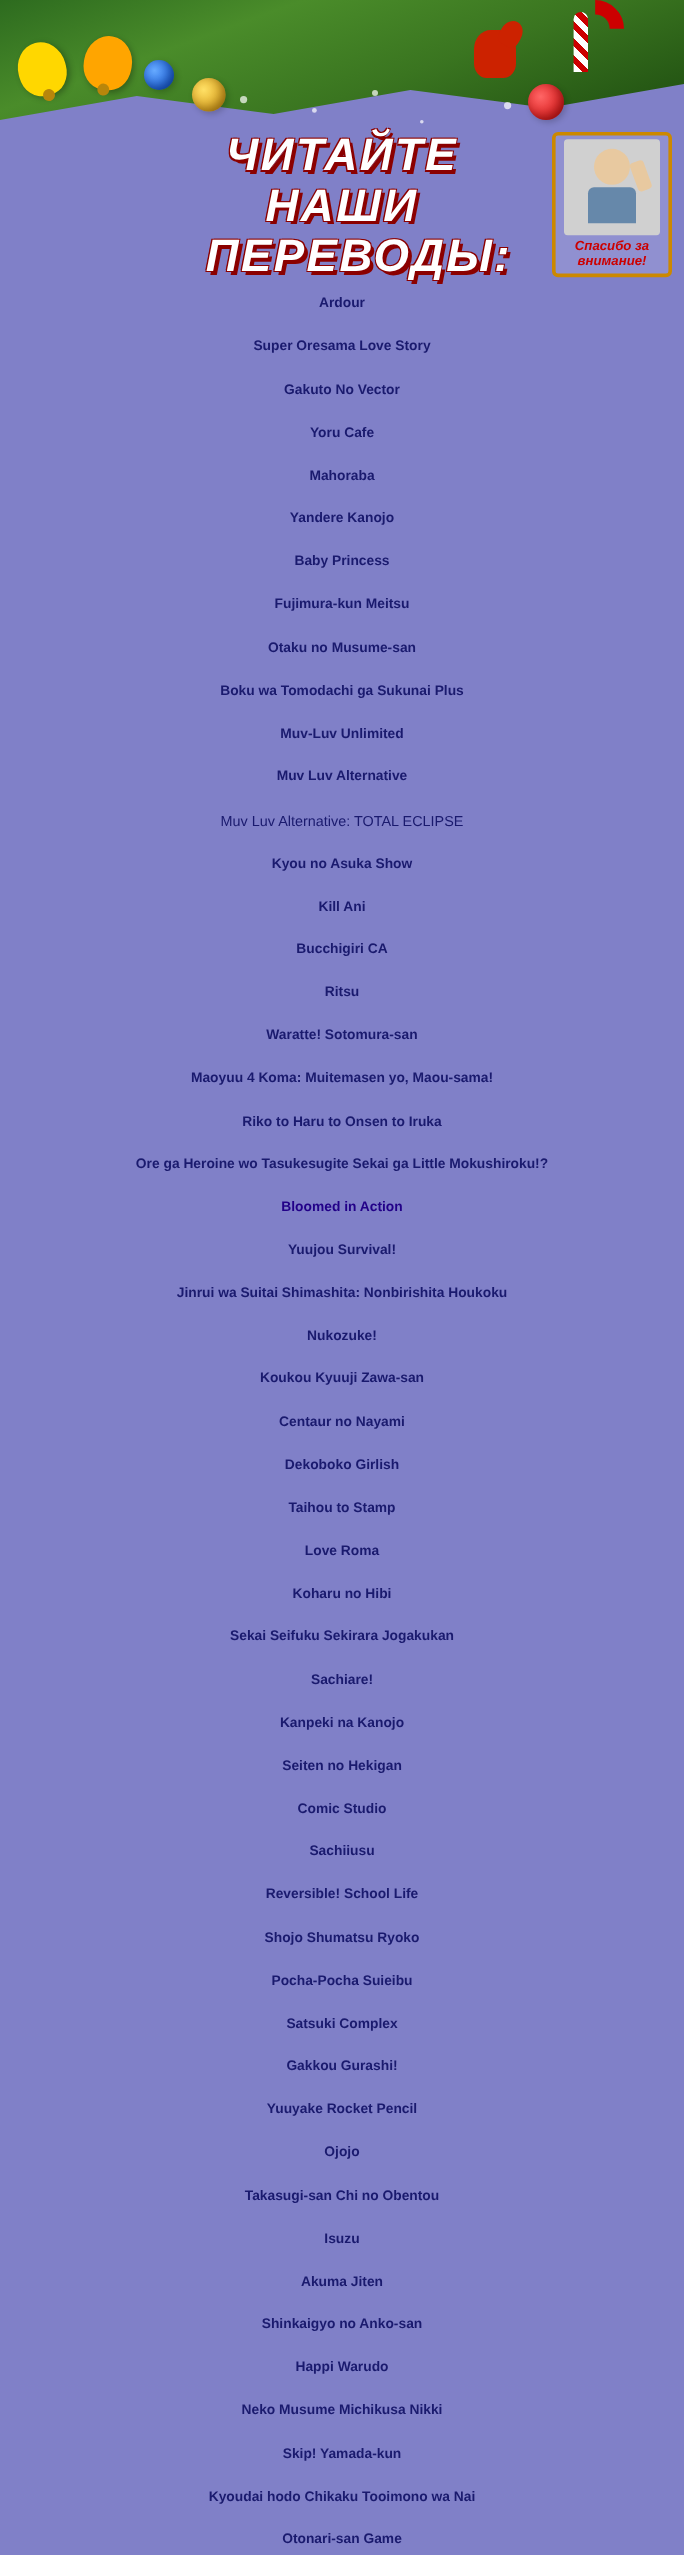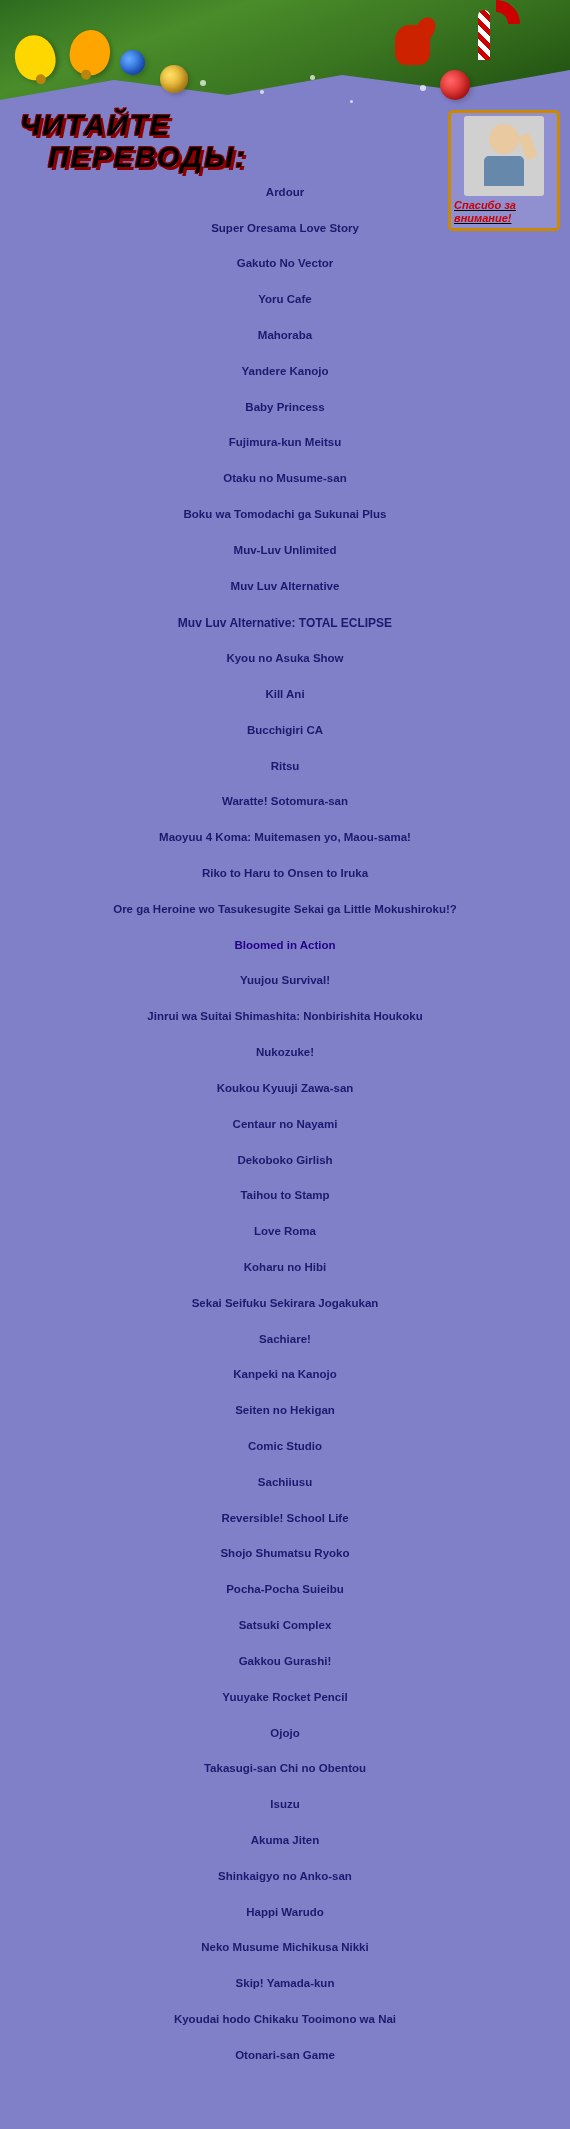--- a/index.html
+++ b/index.html
@@ -133,44 +133,45 @@
     }
 
     
     .title-area {
       position: relative;
       padding: 10px 20px 5px 20px;
       text-align: left;
     }
 
     .main-title {
-      font-size: 29px;
+      font-size: 38px;
       font-weight: 900;
       font-style: italic;
-      color: #000000;
+      color: #ffffff;
       text-shadow: 3px 3px 0 #8B0000, -1px -1px 0 #8B0000, 1px -1px 0 #8B0000, -1px 1px 0 #8B0000;
       line-height: 1.1;
       letter-spacing: 2px;
+      text-align: center;
     }
 
     .title-line1 { display: block; }
     .title-line2 { display: block; }
     .title-line3 { display: block; margin-left: 28px; }
 
     
     .thanks-box {
       position: absolute;
       top: 10px;
       right: 10px;
-      width: 112px;
+      width: 100px;
       background: #9090d0;
       border: 3px solid #cc8800;
       border-radius: 5px;
+      text-align: center;
       padding: 3px;
-      text-decoration: underline;
     }
     .thanks-avatar {
       width: 80px;
       height: 80px;
       background: #d0d0d0;
       margin: 0 auto 3px;
       border-radius: 3px;
       display: flex;
       align-items: center;
       justify-content: center;
@@ -212,21 +213,21 @@
     }
 
     .manga-item {
       display: block;
       font-size: 11.5px;
       color: #1a1a6e;
       line-height: 1.55;
       text-decoration: none;
       font-weight: 700;
     }
-    .manga-item.bold { font-weight: 700; font-size: 12px; }
+    .manga-item.bold { font-weight: 400; font-size: 12px; }
 
     
     .snow-dot {
       position: absolute;
       border-radius: 50%;
       background: white;
       opacity: 0.7;
     }
   </style>
 </head>
@@ -249,20 +250,21 @@
   <div class="snow-dot" style="width:6px;height:6px;top:80px;left:200px;"></div>
   <div class="snow-dot" style="width:4px;height:4px;top:90px;left:260px;"></div>
   <div class="snow-dot" style="width:5px;height:5px;top:75px;left:310px;"></div>
   <div class="snow-dot" style="width:3px;height:3px;top:100px;left:350px;"></div>
   <div class="snow-dot" style="width:6px;height:6px;top:85px;left:420px;"></div>
 </div>
 
 <div class="title-area" style="margin-top: 100px; position: relative;">
   <span class="main-title">
     <span class="title-line1">ЧИТАЙТЕ</span>
+    <span class="title-line2">НАШИ</span>
     <span class="title-line3">ПЕРЕВОДЫ:</span>
   </span>
 
   <div class="thanks-box">
     <div class="thanks-avatar">
       <div class="avatar-figure">
         <div class="avatar-head"></div>
         <div class="avatar-body"></div>
 
         <div style="position:absolute;top:15px;right:0;width:12px;height:25px;background:#e8c9a0;border-radius:3px;transform:rotate(-20deg);"></div>

